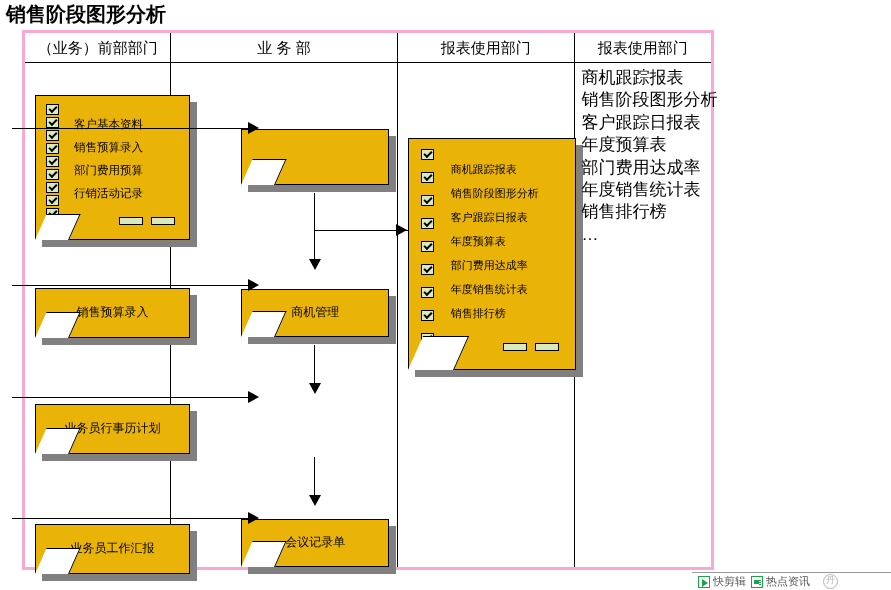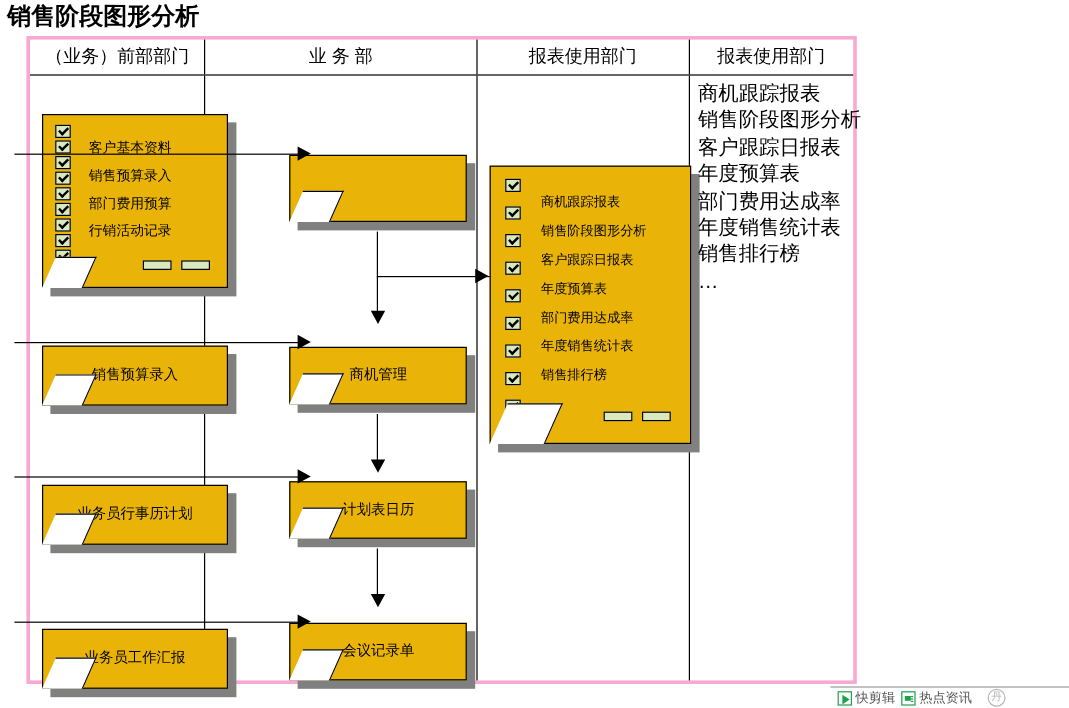--- a/index.html
+++ b/index.html
@@ -374,27 +374,20 @@
       </div>
 
       <div class="doc" style="left:70px; top:226px; width:148px; height:48px;">
         <div class="doc-shadow"></div>
         <div class="doc-body">
           <div class="doc-label" style="top:14px;">商机管理</div>
           <div class="doc-fold-cut"></div>
         </div>
       </div>
 
-      <div class="doc" style="left:70px; top:338px; width:148px; height:48px;">
-        <div class="doc-shadow"></div>
-        <div class="doc-body">
-          <div class="doc-label" style="top:14px;">计划表日历</div>
-          <div class="doc-fold-cut"></div>
-        </div>
-      </div>
 
       <div class="doc" style="left:70px; top:456px; width:148px; height:48px;">
         <div class="doc-shadow"></div>
         <div class="doc-body">
           <div class="doc-label" style="top:14px;">会议记录单</div>
           <div class="doc-fold-cut"></div>
         </div>
       </div>
 
       <div class="vline" style="left:143px; top:130px; height:68px;"></div>

